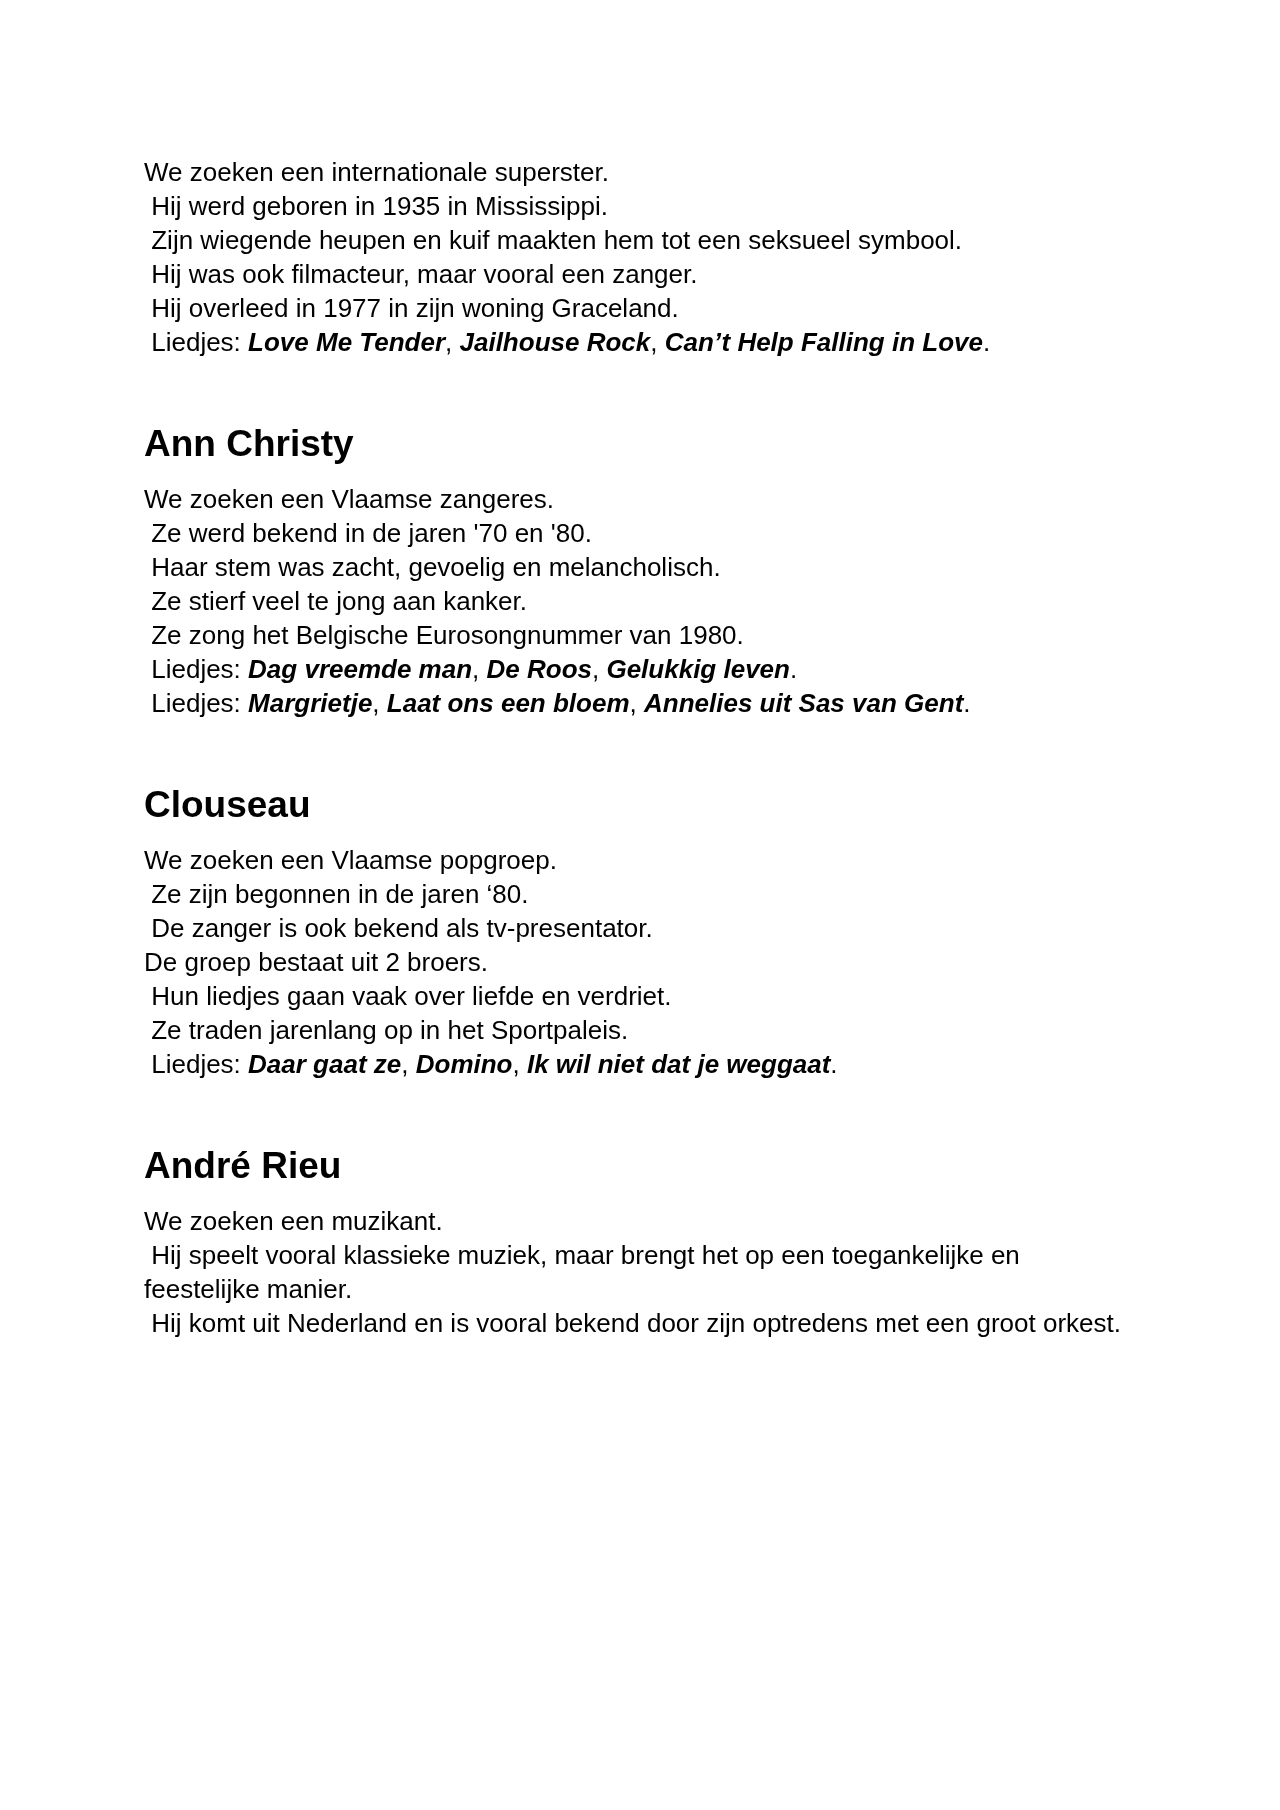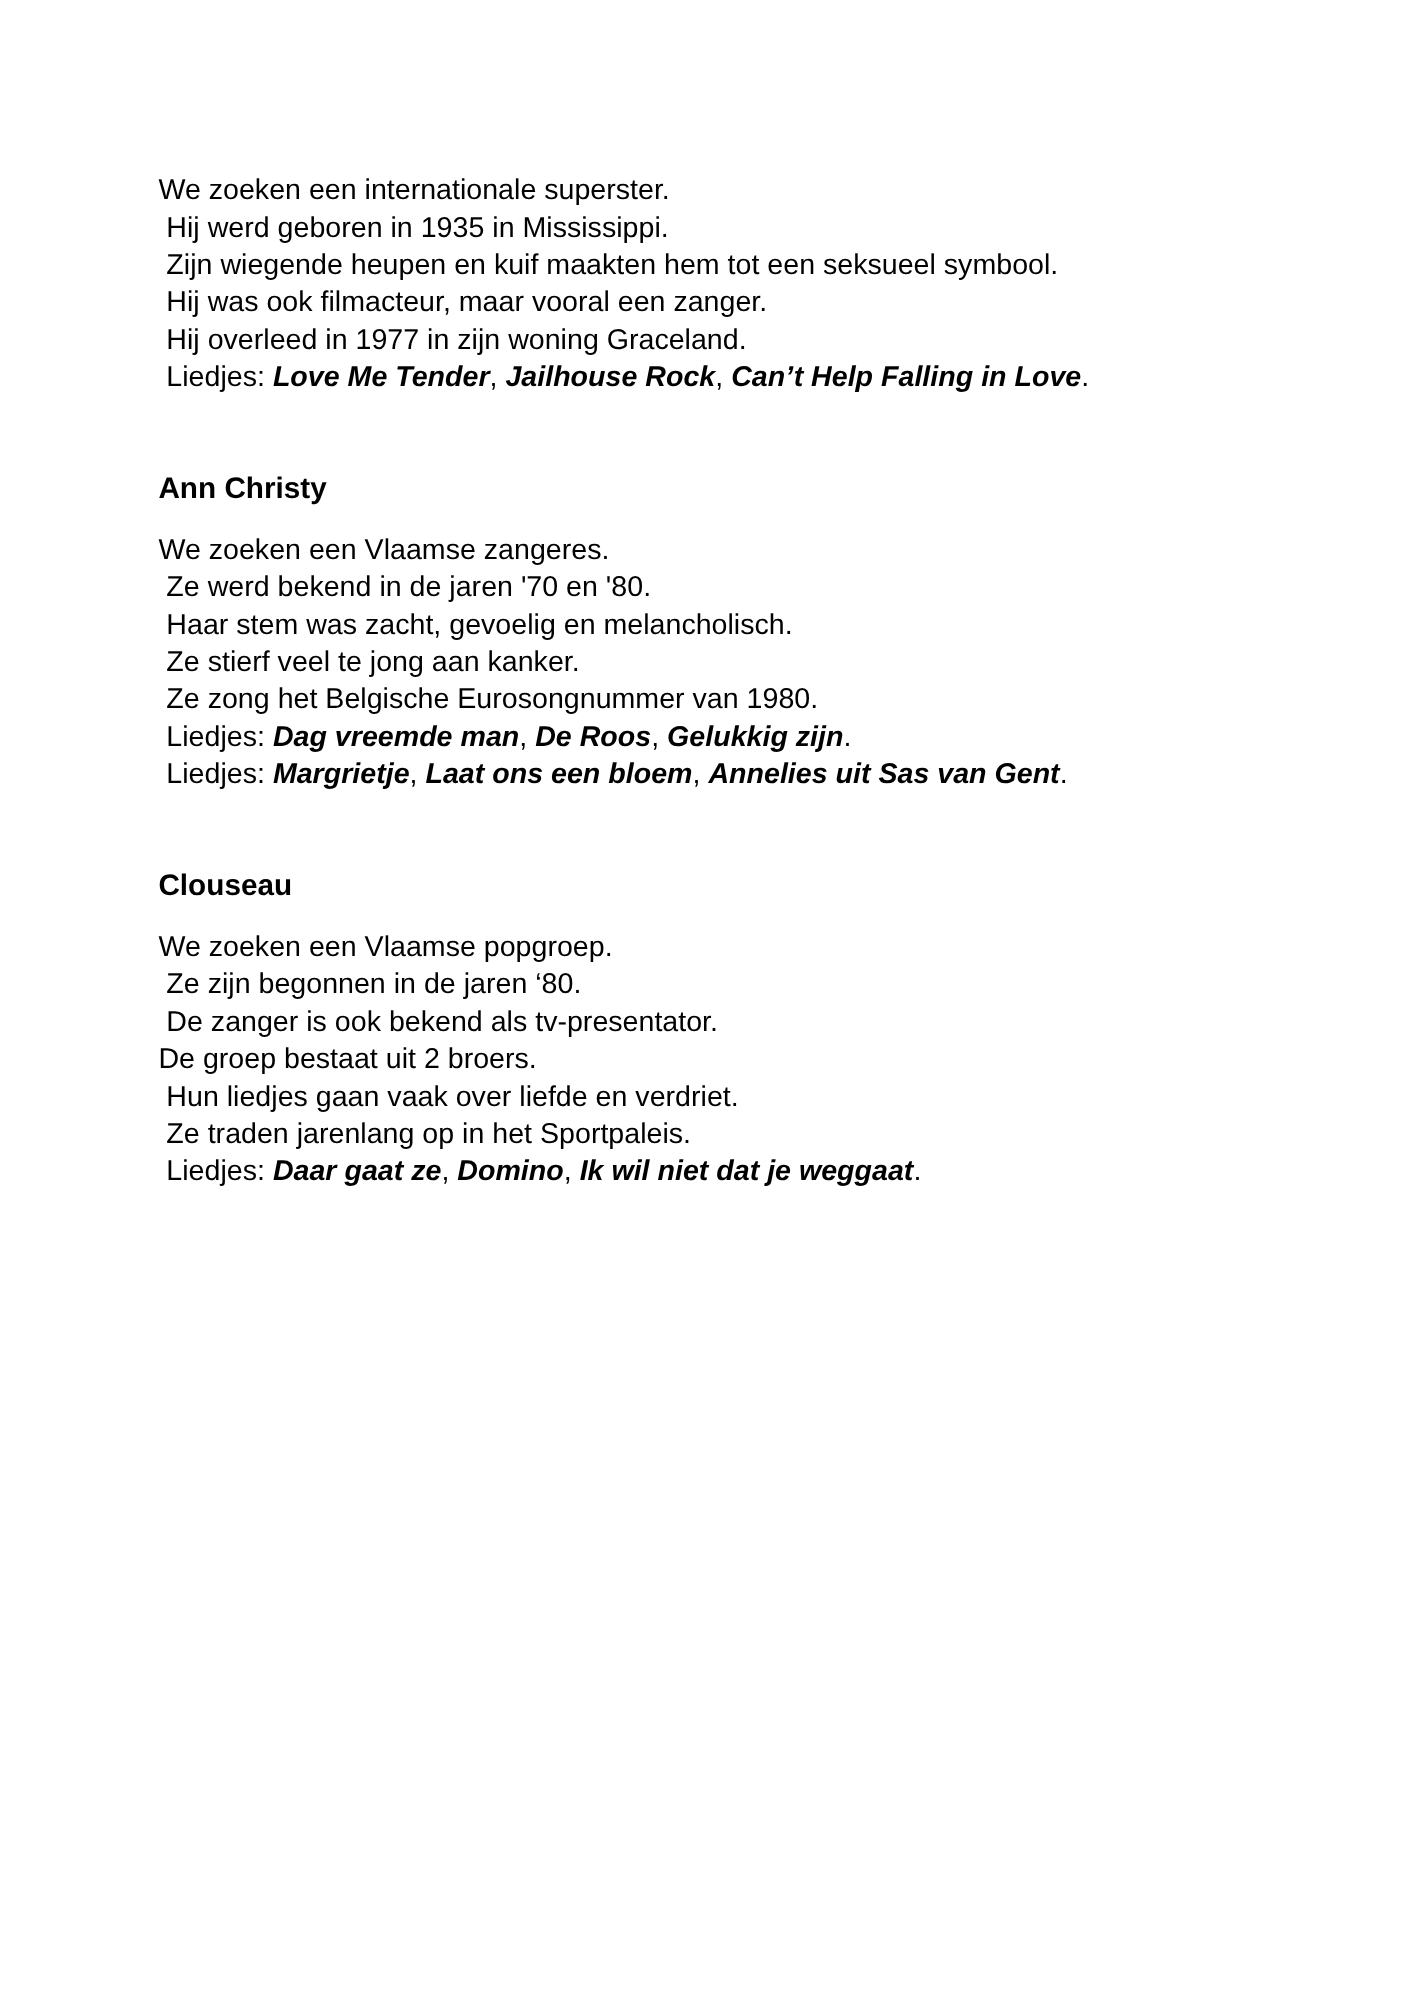--- a/index.html
+++ b/index.html
@@ -15,21 +15,21 @@
     background: #ffffff;
     color: #000000;
     font-family: "Liberation Sans", "DejaVu Sans", sans-serif;
     font-size: 26px;
     line-height: 34px;
     padding: 155px 70px 0 144px;
     overflow: hidden;
   }
   .quiz-section { margin: 0; }
   .artist-heading {
-    font-size: 27px;
+    font-size: 37px;
     font-weight: 700;
     line-height: 34px;
     margin: 68px 0 21px 0;
     white-space: pre;
   }
   .clues-paragraph, .songs-line {
     margin: 0;
     white-space: pre;
   }
   .songs-line i { font-style: italic; font-weight: bold; }
@@ -48,29 +48,37 @@
  Hij overleed in 1977 in zijn woning Graceland.</p>
     <p class="songs-line"><span> Liedjes: </span><i>Love Me Tender</i>, <i>Jailhouse Rock</i>, <i>Can’t Help Falling in Love</i>.</p>
   </section>
       <section class="quiz-section">
     <h2 class="artist-heading">Ann Christy</h2>
     <p class="clues-paragraph">We zoeken een Vlaamse zangeres.
  Ze werd bekend in de jaren '70 en '80.
  Haar stem was zacht, gevoelig en melancholisch.
  Ze stierf veel te jong aan kanker.
  Ze zong het Belgische Eurosongnummer van 1980.</p>
-    <p class="songs-line"><span> Liedjes: </span><i>Dag vreemde man</i>, <i>De Roos</i>, <i>Gelukkig zijn</i>.</p>
+    <p class="songs-line"><span> Liedjes: </span><i>Dag vreemde man</i>, <i>De Roos</i>, <i>Gelukkig leven</i>.</p>
   </section>
       <section class="quiz-section">
     <p class="songs-line"><span> Liedjes: </span><i>Margrietje</i>, <i>Laat ons een bloem</i>, <i>Annelies uit Sas van Gent</i>.</p>
   </section>
       <section class="quiz-section">
     <h2 class="artist-heading">Clouseau</h2>
     <p class="clues-paragraph">We zoeken een Vlaamse popgroep.
  Ze zijn begonnen in de jaren ‘80.
  De zanger is ook bekend als tv-presentator.
 De groep bestaat uit 2 broers.
  Hun liedjes gaan vaak over liefde en verdriet.
  Ze traden jarenlang op in het Sportpaleis.</p>
     <p class="songs-line"><span> Liedjes: </span><i>Daar gaat ze</i>, <i>Domino</i>, <i>Ik wil niet dat je weggaat</i>.</p>
   </section>
+      <section class="quiz-section">
+    <h2 class="artist-heading">André Rieu</h2>
+    <p class="clues-paragraph">We zoeken een muzikant.
+ Hij speelt vooral klassieke muziek, maar brengt het op een toegankelijke en
+feestelijke manier.
+ Hij komt uit Nederland en is vooral bekend door zijn optredens met een groot orkest.</p>
+
+  </section>
     </div>
 </div>
 
 </body></html>

